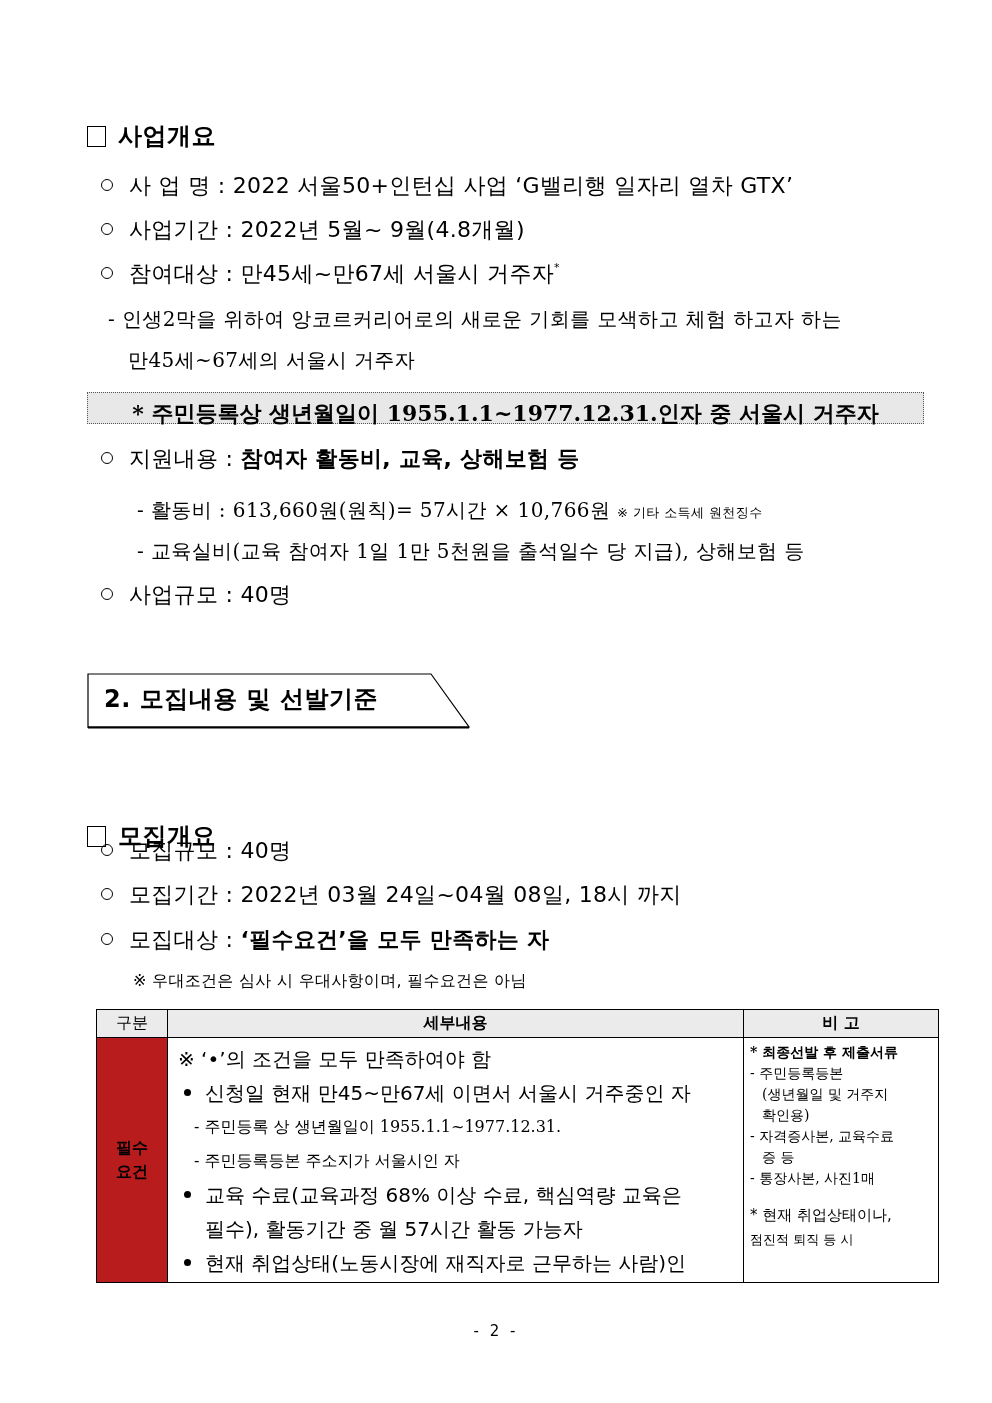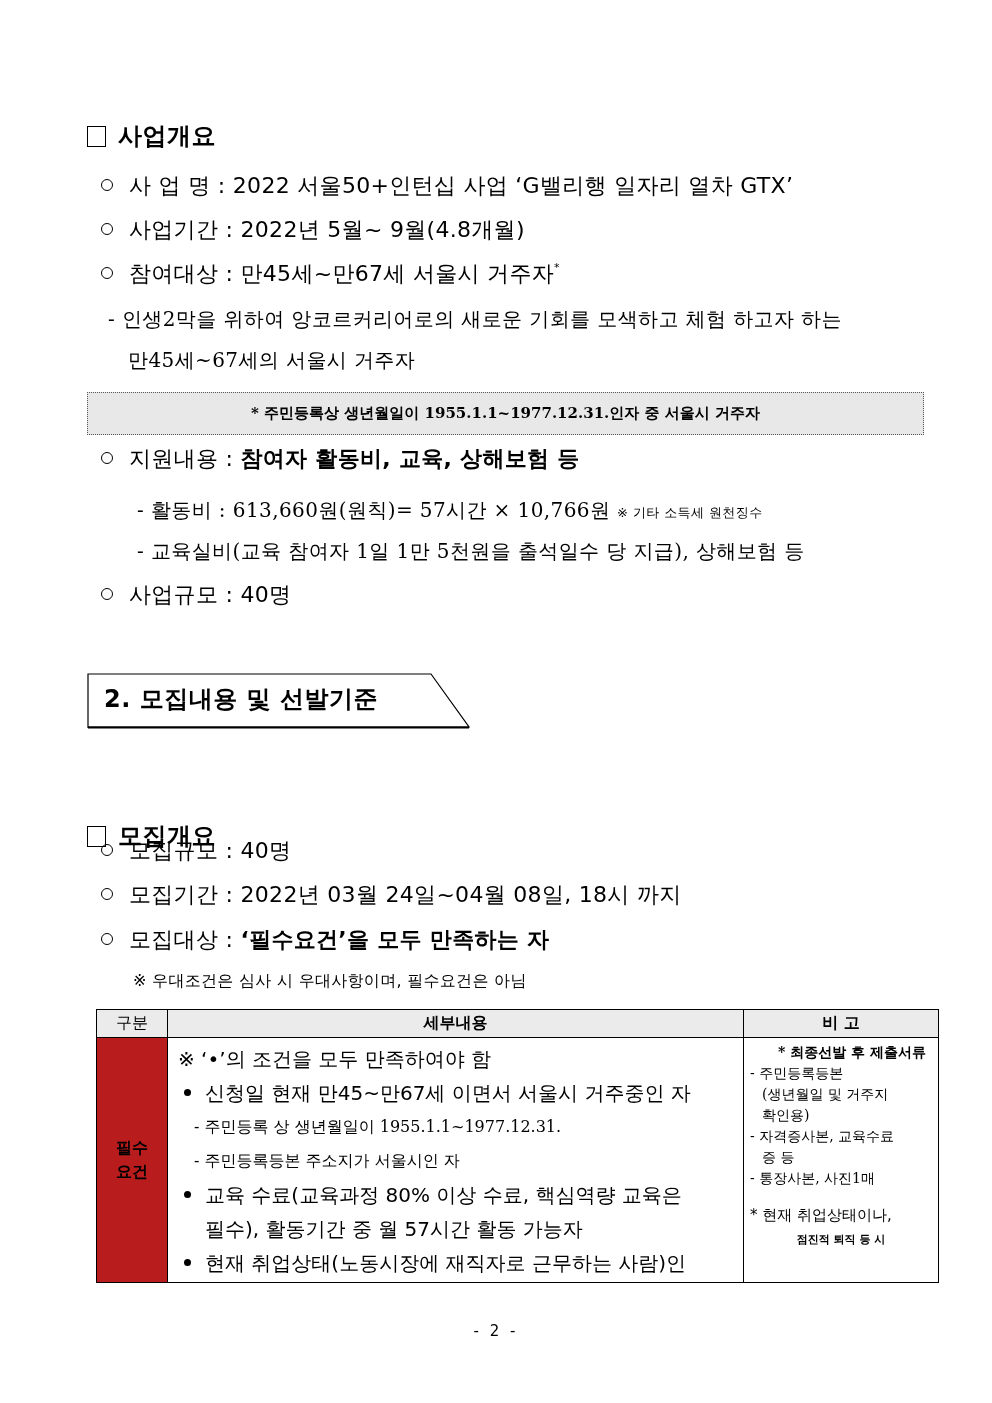--- a/index.html
+++ b/index.html
@@ -21,23 +21,23 @@
   .item .bullet {
     display: inline-block; width: 12px; height: 12px; border: 1.8px solid #000;
     border-radius: 50%; box-sizing: border-box; margin-right: 16px; vertical-align: 2px;
   }
   .bold { font-weight: bold; }
   .sub { font-size: 20px; letter-spacing: 0.4px; }
   .small-note { font-size: 13px; }
   .sup { font-size: 11px; vertical-align: 10px; }
 
   .notebox {
-    position: absolute; left: 87px; top: 392px; width: 837px; height: 43px;
+    position: absolute; left: 87px; top: 392px; width: 837px; height: 32px;
     background: #e8e8e8; border: 1px dotted #555; box-sizing: border-box;
-    text-align: center; line-height: 41px; font-size: 15px; font-weight: bold;
+    text-align: center; line-height: 41px; font-size: 22px; font-weight: bold;
   }
 
   .banner { position: absolute; left: 87px; top: 673px; width: 385px; height: 64px; }
   .banner svg { position: absolute; left: 0; top: 0; }
   .banner .btxt {
     position: absolute; left: 17px; top: 10px; font-size: 24px; font-weight: bold;
     letter-spacing: 0.5px;
   }
 
   table.req {
@@ -150,33 +150,33 @@
   <tr>
     <td class="cat serif" style="height:238px;">
       <div>필수</div>
       <div>요건</div>
     </td>
     <td class="detail">
       <div class="line l-bold">※ ‘•’의 조건을 모두 만족하여야 함</div>
       <div class="line l-bold"><span class="dot"></span><span>신청일 현재 만45~만67세 이면서 서울시 거주중인 자</span></div>
       <div class="line l-sub serif">- 주민등록 상 생년월일이 1955.1.1~1977.12.31.</div>
       <div class="line l-sub serif">- 주민등록등본 주소지가 서울시인 자</div>
-      <div class="line l-bold"><span class="dot"></span><span>교육 수료(교육과정 80% 이상 수료, 핵심역량 교육은</span></div>
+      <div class="line l-bold"><span class="dot"></span><span>교육 수료(교육과정 68% 이상 수료, 핵심역량 교육은</span></div>
       <div class="line l-bold" style="padding-left:27px;">필수), 활동기간 중 월 57시간 활동 가능자</div>
       <div class="line l-bold"><span class="dot"></span><span>현재 취업상태(노동시장에 재직자로 근무하는 사람)인</span></div>
     </td>
     <td class="remark serif">
-      <div style="font-weight:bold;margin-left:28px;">* 최종선발 후 제출서류</div>
+      <div style="font-weight:bold;">* 최종선발 후 제출서류</div>
       <div>- 주민등록등본</div>
       <div class="indent">(생년월일 및 거주지</div>
       <div class="indent">확인용)</div>
       <div>- 자격증사본, 교육수료</div>
       <div class="indent">증 등</div>
       <div>- 통장사본, 사진1매</div>
       <div style="height:14px;"></div>
       <div class="sans" style="font-size:15px; line-height:24px;">* 현재 취업상태이나,</div>
-      <div class="sans" style="font-size:11px; font-weight:bold; line-height:26px;text-align:center;">점진적 퇴직 등 시</div>
+      <div class="sans" style="font-size:13px; font-weight:normal; line-height:26px;">점진적 퇴직 등 시</div>
     </td>
   </tr>
 </tbody>
   </table>
 
 <div class="page-num sans">- 2 -</div>
 
 </body></html>

